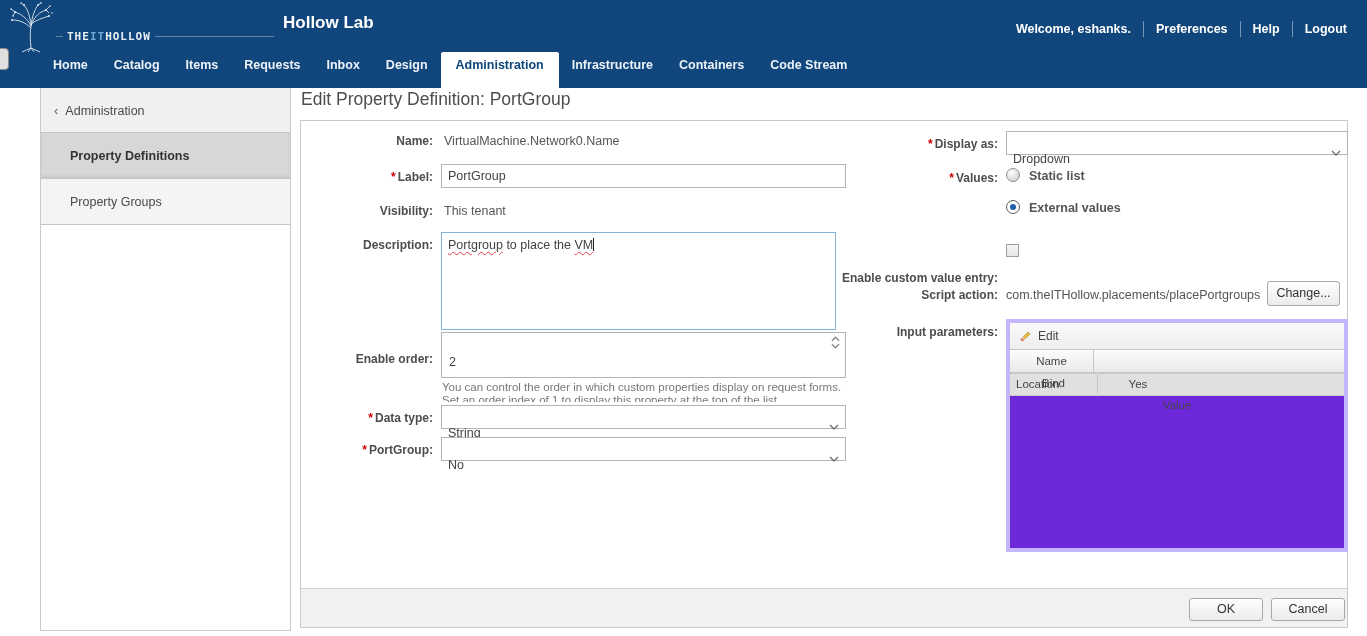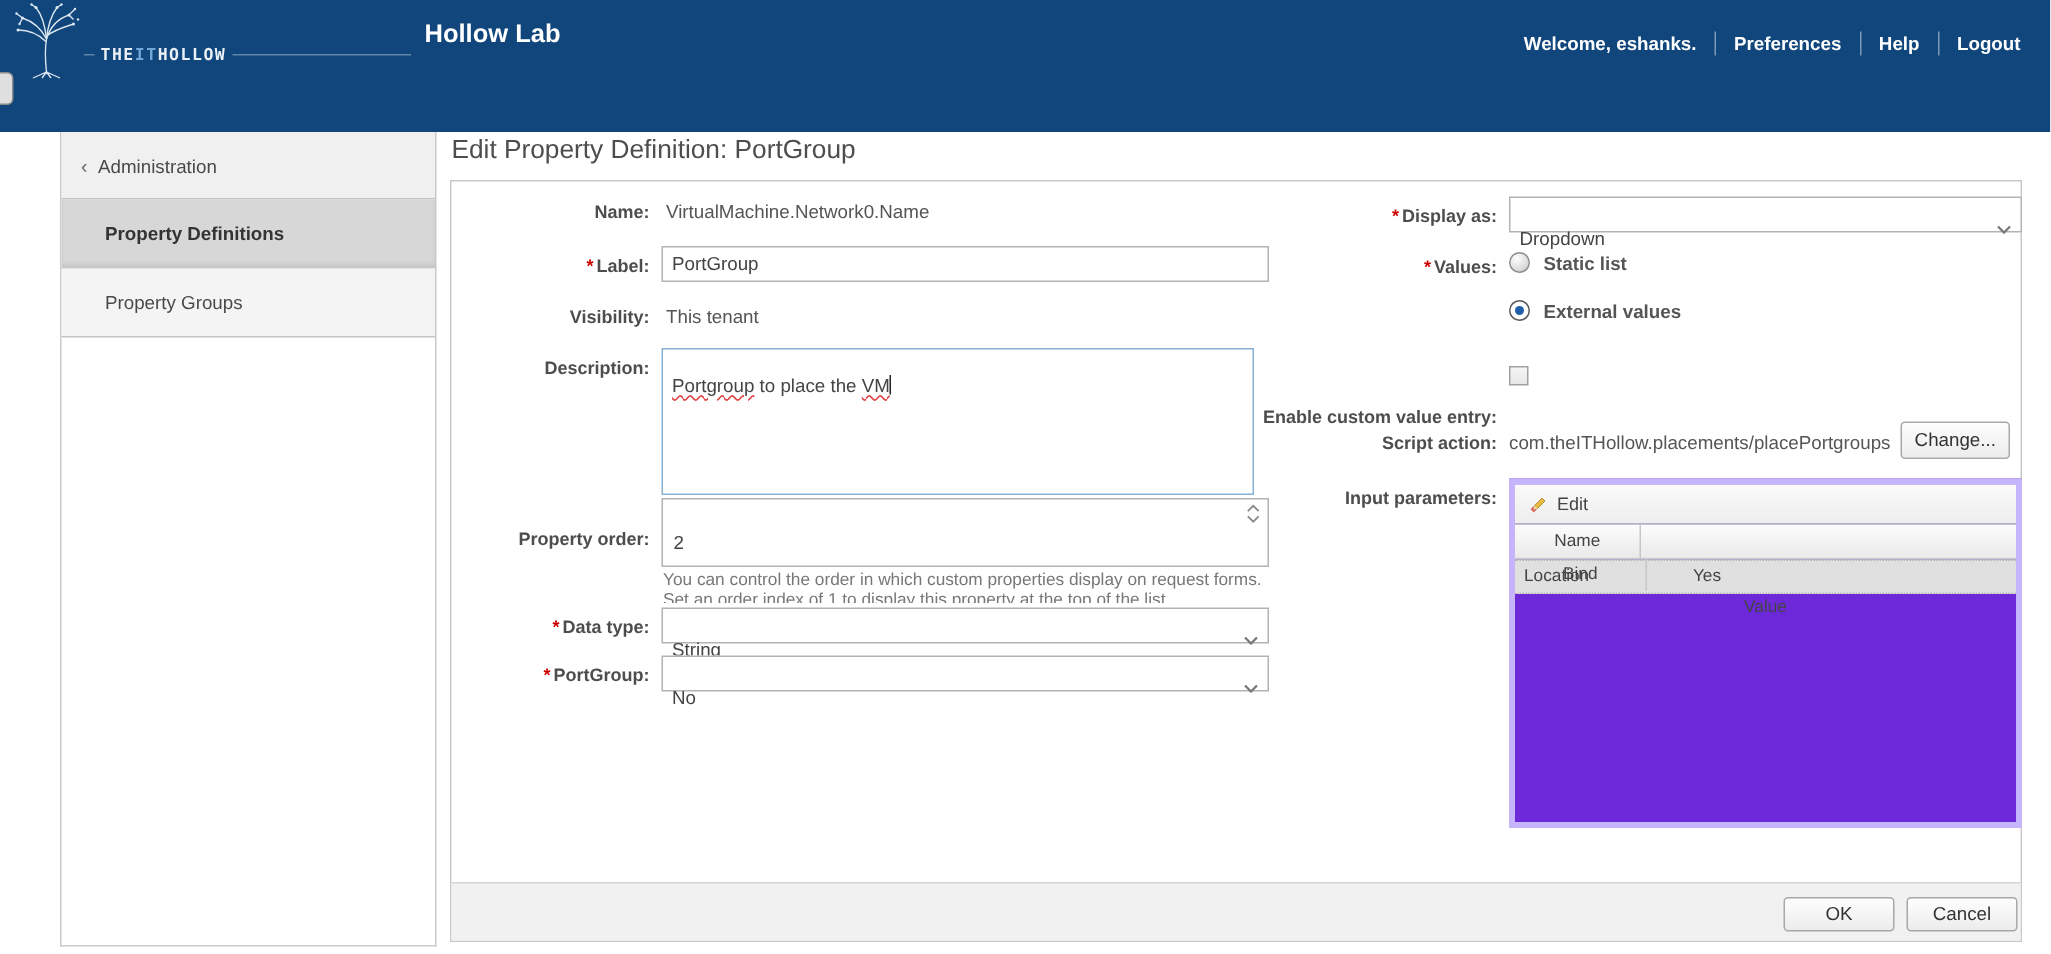--- a/index.html
+++ b/index.html
@@ -41,21 +41,21 @@
   .panel { position:absolute; left:300px; top:120px; width:1048px; height:508px; border:1px solid #C9C9C9; background:#FFFFFF; }
 
   .lbl { position:absolute; width:132px; text-align:right; font-size:12px; font-weight:bold; color:#4D4D4D; white-space:nowrap; }
   .rlbl { position:absolute; width:170px; left:527px; text-align:right; font-size:12px; font-weight:bold; color:#4D4D4D; }
   .val { position:absolute; font-size:12.5px; color:#555; }
   .ast { color:#CC0000; margin-right:2px; }
 
   .tinput { position:absolute; border:1px solid #B3B3B3; background:#fff; font-family:"Liberation Sans", sans-serif; font-size:12.5px; color:#444; padding:0 6px; }
   input.tinput { height:24px; }
 
-  .textarea { position:absolute; border:1px solid #85B2D8; background:#fff; font-size:12.5px; color:#444; padding:16px 6px; line-height:16px; }
+  .textarea { position:absolute; border:1px solid #85B2D8; background:#fff; font-size:12.5px; color:#444; padding:4px 6px; line-height:16px; }
   .squig { text-decoration:underline; text-decoration-style:wavy; text-decoration-color:#E04040; text-decoration-thickness:1px; text-underline-offset:2px; }
   .caret { display:inline-block; width:1px; height:13px; background:#222; vertical-align:-2px; }
 
   .spinner { position:absolute; border:1px solid #B3B3B3; background:#fff; }
   .spinner .num { position:absolute; left:7px; top:22px; font-size:12.5px; color:#444; }
   .spin-arrows { position:absolute; right:5px; top:3px; display:flex; flex-direction:column; align-items:center; gap:1px; }
 
   .help { position:absolute; font-size:11.5px; line-height:13px; color:#777; overflow:hidden; }
 
   .select { position:absolute; border:1px solid #B3B3B3; background:#fff; font-size:12.5px; color:#444; line-height:22px; padding:16px 22px 0 6px; cursor:pointer; }
@@ -131,20 +131,32 @@
 
     <div class="app-title">Hollow Lab</div>
 
     <div class="user-links">
       <span class="ulink welcome">Welcome, eshanks.</span>
       <span class="ulink">Preferences</span>
       <span class="ulink">Help</span>
       <span class="ulink">Logout</span>
     </div>
 
+    <div class="tabs">
+      <div class="tab">Home</div>
+      <div class="tab">Catalog</div>
+      <div class="tab">Items</div>
+      <div class="tab">Requests</div>
+      <div class="tab">Inbox</div>
+      <div class="tab">Design</div>
+      <div class="tab active">Administration</div>
+      <div class="tab">Infrastructure</div>
+      <div class="tab">Containers</div>
+      <div class="tab">Code Stream</div>
+    </div>
   </div>
 
   <div class="edge-widget"></div>
 
   <div class="sidebar">
     <div class="side-back">
       <span class="chev">‹</span><span>Administration</span>
     </div>
     <div class="side-item selected">Property Definitions</div>
     <div class="side-item">Property Groups</div>
@@ -159,21 +171,21 @@
 
     <div class="lbl" style="top:49px;"><span class="ast">*</span><span>Label:</span></div>
     <input class="tinput" style="left: 140px; top: 43px; width: 405px;" value="PortGroup">
 
     <div class="lbl" style="top:83px;">Visibility:</div>
     <div class="val" style="left:143px; top:83px;">This tenant</div>
 
     <div class="lbl" style="top:117px;">Description:</div>
     <div class="textarea" style="left:140px; top:111px; width:395px; height:98px;"><span class="squig">Portgroup</span><span> to place the </span><span class="squig">VM</span><span class="caret"></span></div>
 
-    <div class="lbl" style="top:231px;">Property order:</div>
+    <div class="lbl" style="top:231px;">Enable order:</div>
     <div class="spinner" style="left:140px; top:211px; width:405px; height:46px;">
       <span class="num">2</span>
       <span class="spin-arrows">
         <svg width="9" height="6" viewBox="0 0 10 6">
             <path d="M1 5l4-4 4 4" stroke="#8A8A8A" stroke-width="1.4" fill="none"></path>
           </svg>
         <svg width="9" height="6" viewBox="0 0 10 6">
             <path d="M1 1l4 4 4-4" stroke="#8A8A8A" stroke-width="1.4" fill="none"></path>
           </svg>
       </span>

